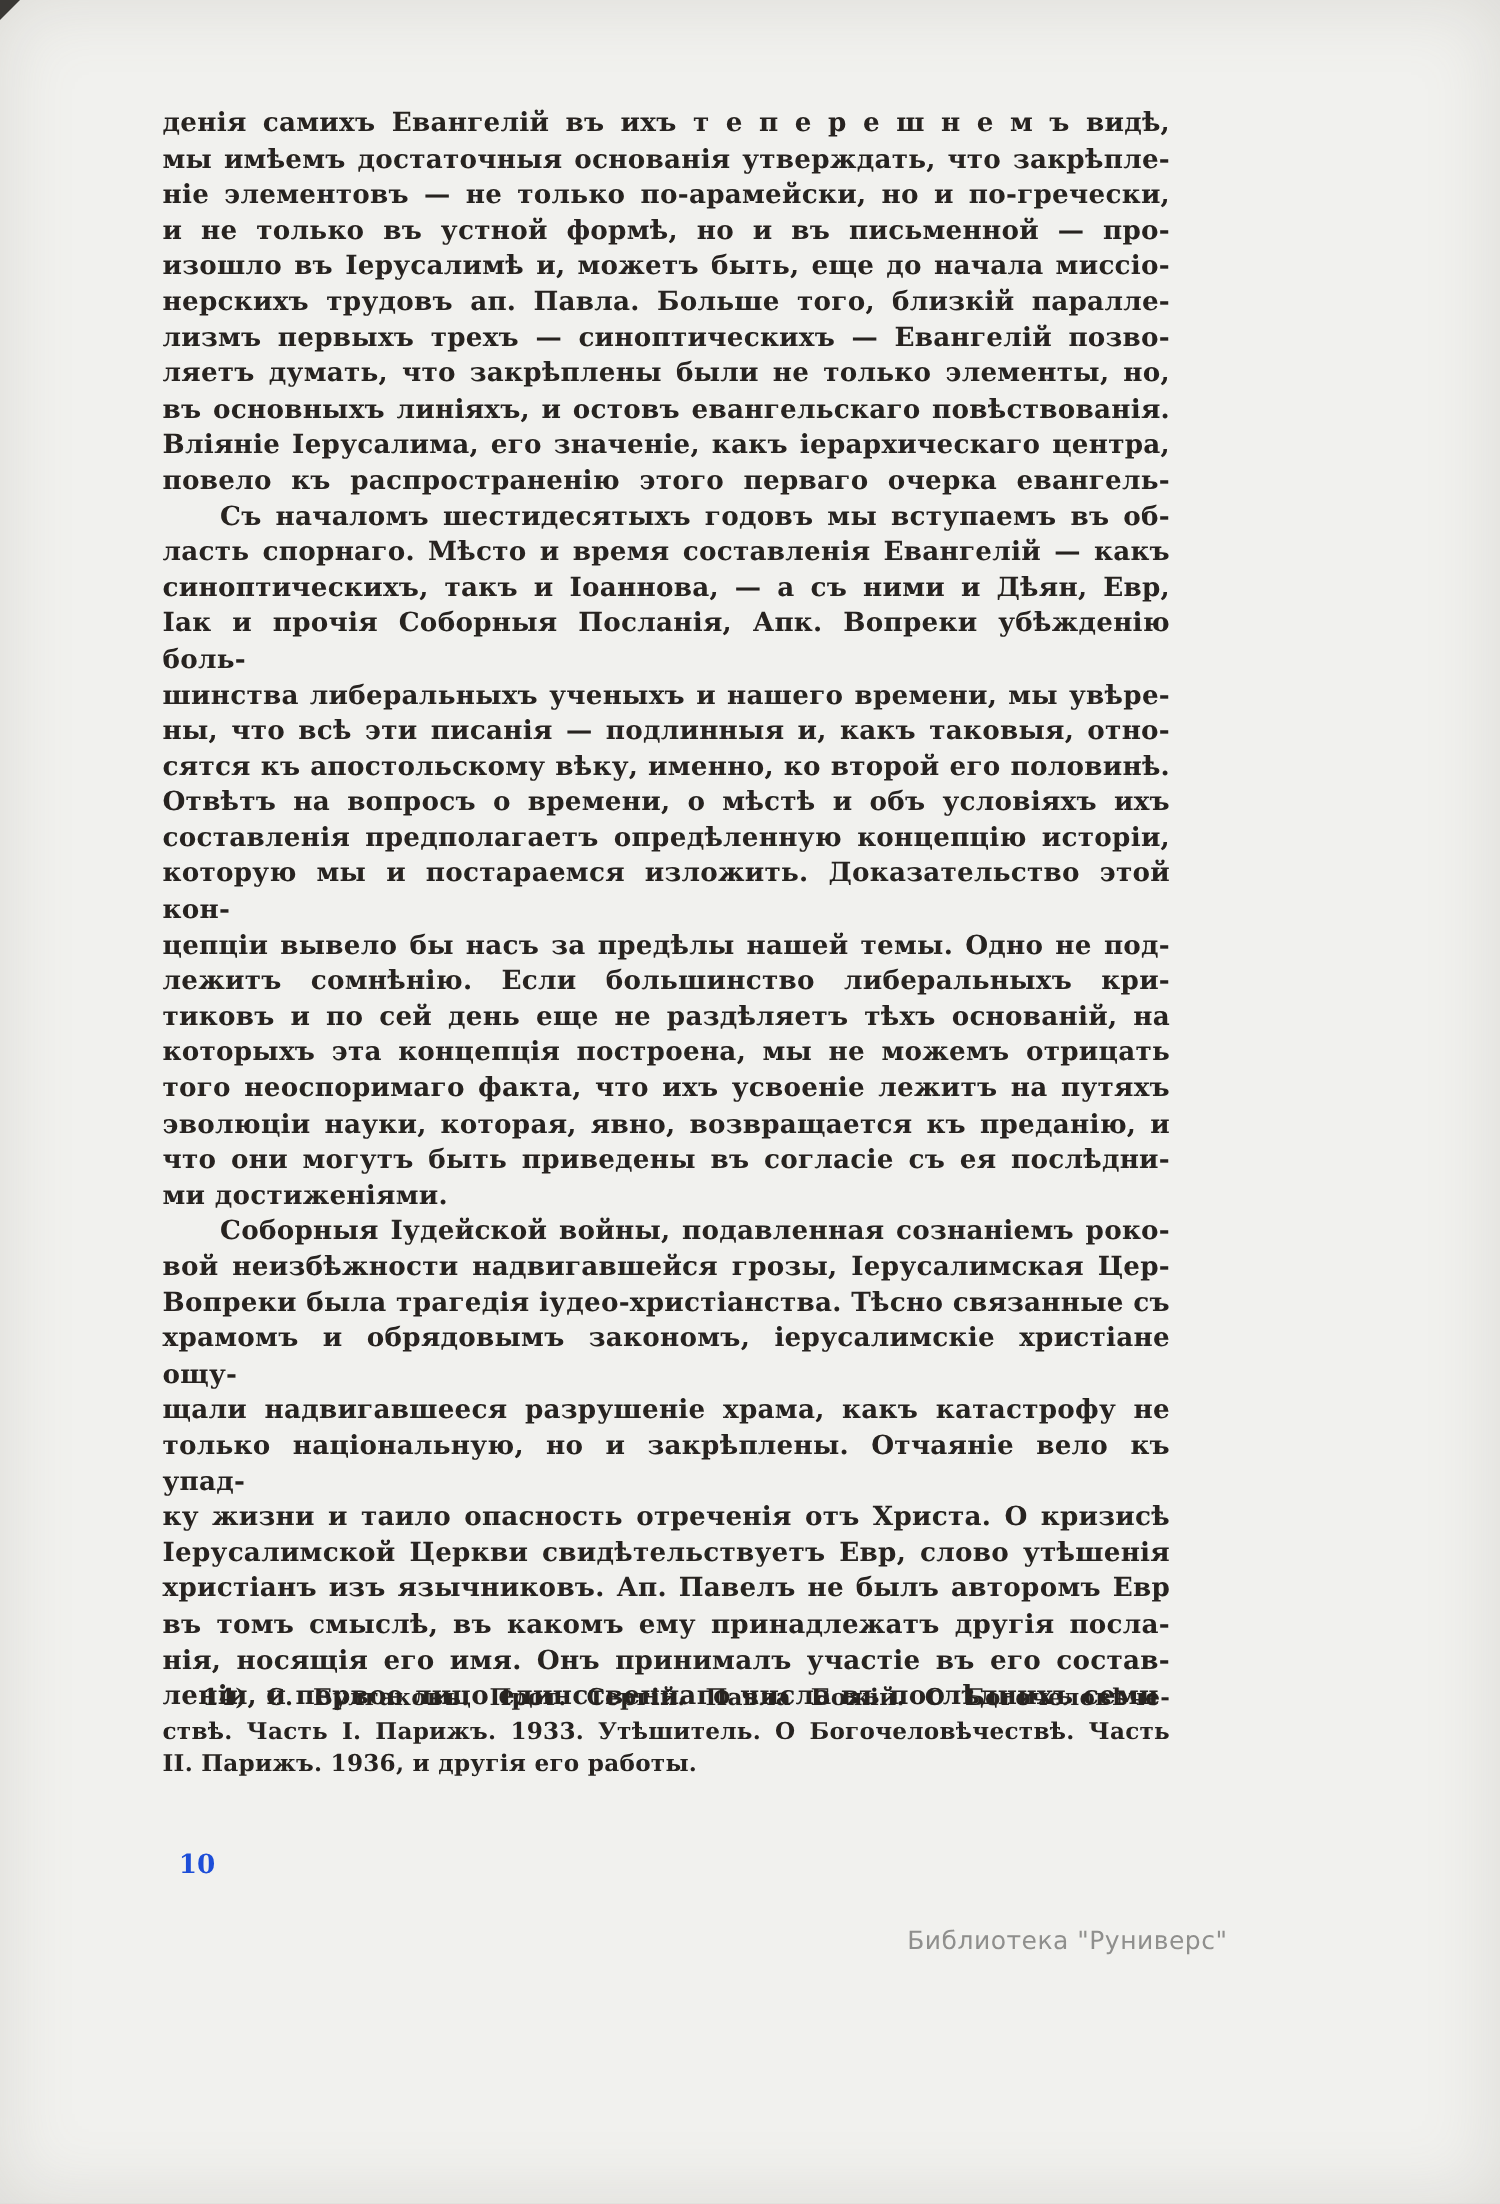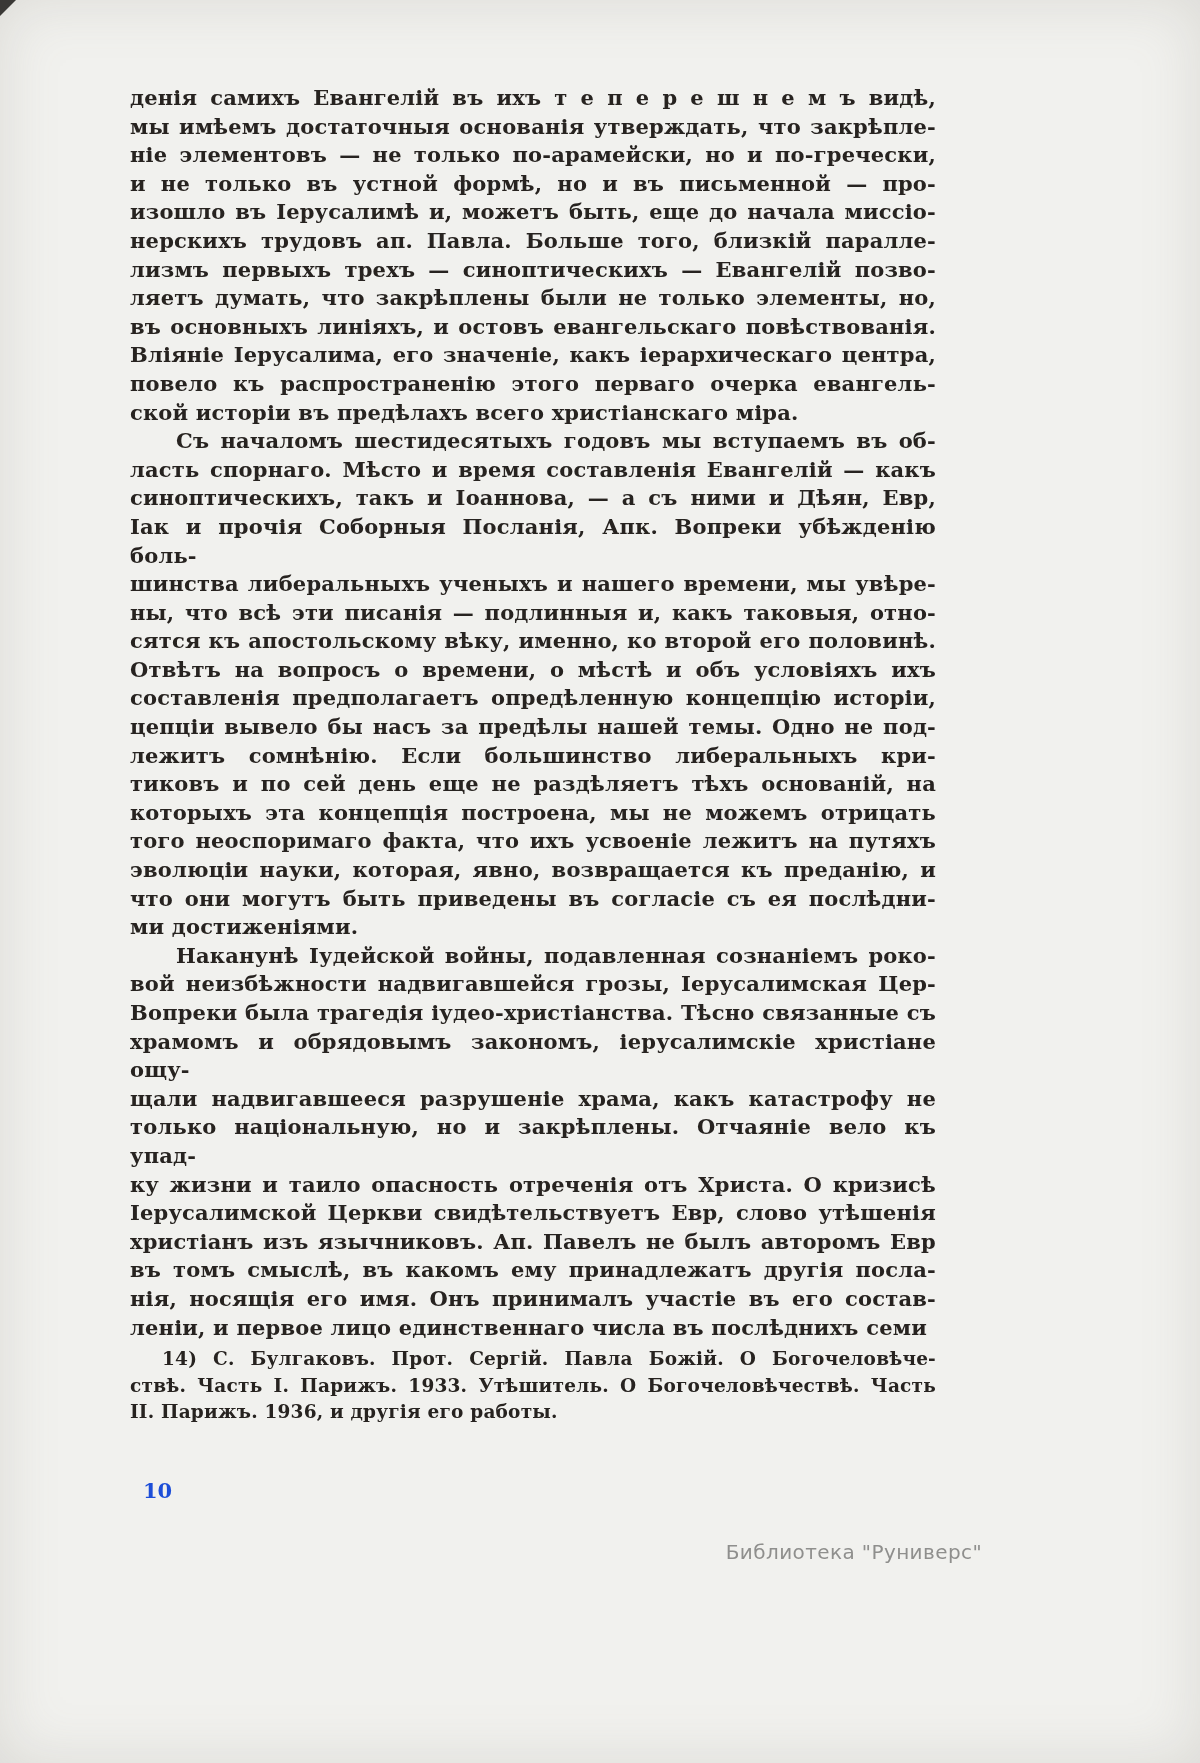--- a/index.html
+++ b/index.html
@@ -79,39 +79,39 @@
         <div class="line">мы имѣемъ достаточныя основанія утверждать, что закрѣпле-</div>
         <div class="line">ніе элементовъ — не только по-арамейски, но и по-гречески,</div>
         <div class="line">и не только въ устной формѣ, но и въ письменной — про-</div>
         <div class="line">изошло въ Іерусалимѣ и, можетъ быть, еще до начала миссіо-</div>
         <div class="line">нерскихъ трудовъ ап. Павла. Больше того, близкій паралле-</div>
         <div class="line">лизмъ первыхъ трехъ — синоптическихъ — Евангелій позво-</div>
         <div class="line">ляетъ думать, что закрѣплены были не только элементы, но,</div>
         <div class="line">въ основныхъ линіяхъ, и остовъ евангельскаго повѣствованія.</div>
         <div class="line">Вліяніе Іерусалима, его значеніе, какъ іерархическаго центра,</div>
         <div class="line">повело къ распространенію этого перваго очерка евангель-</div>
-        <div class="line last">ской исторіи въ предѣлахъ всего христіанскаго міра.</div>
         <div class="line indent">Съ началомъ шестидесятыхъ годовъ мы вступаемъ въ об-</div>
         <div class="line">ласть спорнаго. Мѣсто и время составленія Евангелій — какъ</div>
         <div class="line">синоптическихъ, такъ и Іоаннова, — а съ ними и Дѣян, Евр,</div>
         <div class="line">Іак и прочія Соборныя Посланія, Апк. Вопреки убѣжденію боль-</div>
         <div class="line">шинства либеральныхъ ученыхъ и нашего времени, мы увѣре-</div>
         <div class="line">ны, что всѣ эти писанія — подлинныя и, какъ таковыя, отно-</div>
         <div class="line">сятся къ апостольскому вѣку, именно, ко второй его половинѣ.</div>
         <div class="line">Отвѣтъ на вопросъ о времени, о мѣстѣ и объ условіяхъ ихъ</div>
         <div class="line">составленія предполагаетъ опредѣленную концепцію исторіи,</div>
+        <div class="line">которую мы и постараемся изложить. Доказательство этой кон-</div>
         <div class="line">цепціи вывело бы насъ за предѣлы нашей темы. Одно не под-</div>
         <div class="line">лежитъ сомнѣнію. Если большинство либеральныхъ кри-</div>
         <div class="line">тиковъ и по сей день еще не раздѣляетъ тѣхъ основаній, на</div>
         <div class="line">которыхъ эта концепція построена, мы не можемъ отрицать</div>
         <div class="line">того неоспоримаго факта, что ихъ усвоеніе лежитъ на путяхъ</div>
         <div class="line">эволюціи науки, которая, явно, возвращается къ преданію, и</div>
         <div class="line">что они могутъ быть приведены въ согласіе съ ея послѣдни-</div>
         <div class="line last">ми достиженіями.</div>
-        <div class="line indent">Наканунѣ Іудейской войны, подавленная сознаніемъ роко-</div>
+        <div class="line indent">Соборныя Іудейской войны, подавленная сознаніемъ роко-</div>
         <div class="line">вой неизбѣжности надвигавшейся грозы, Іерусалимская Цер-</div>
         <div class="line">Вопреки была трагедія іудео-христіанства. Тѣсно связанные съ</div>
         <div class="line">храмомъ и обрядовымъ закономъ, іерусалимскіе христіане ощу-</div>
         <div class="line">щали надвигавшееся разрушеніе храма, какъ катастрофу не</div>
         <div class="line">только національную, но и закрѣплены. Отчаяніе вело къ упад-</div>
         <div class="line">ку жизни и таило опасность отреченія отъ Христа. О кризисѣ</div>
         <div class="line">Іерусалимской Церкви свидѣтельствуетъ Евр, слово утѣшенія</div>
         <div class="line">христіанъ изъ язычниковъ. Ап. Павелъ не былъ авторомъ Евр</div>
         <div class="line">въ томъ смыслѣ, въ какомъ ему принадлежатъ другія посла-</div>
         <div class="line">нія, носящія его имя. Онъ принималъ участіе въ его состав-</div>

